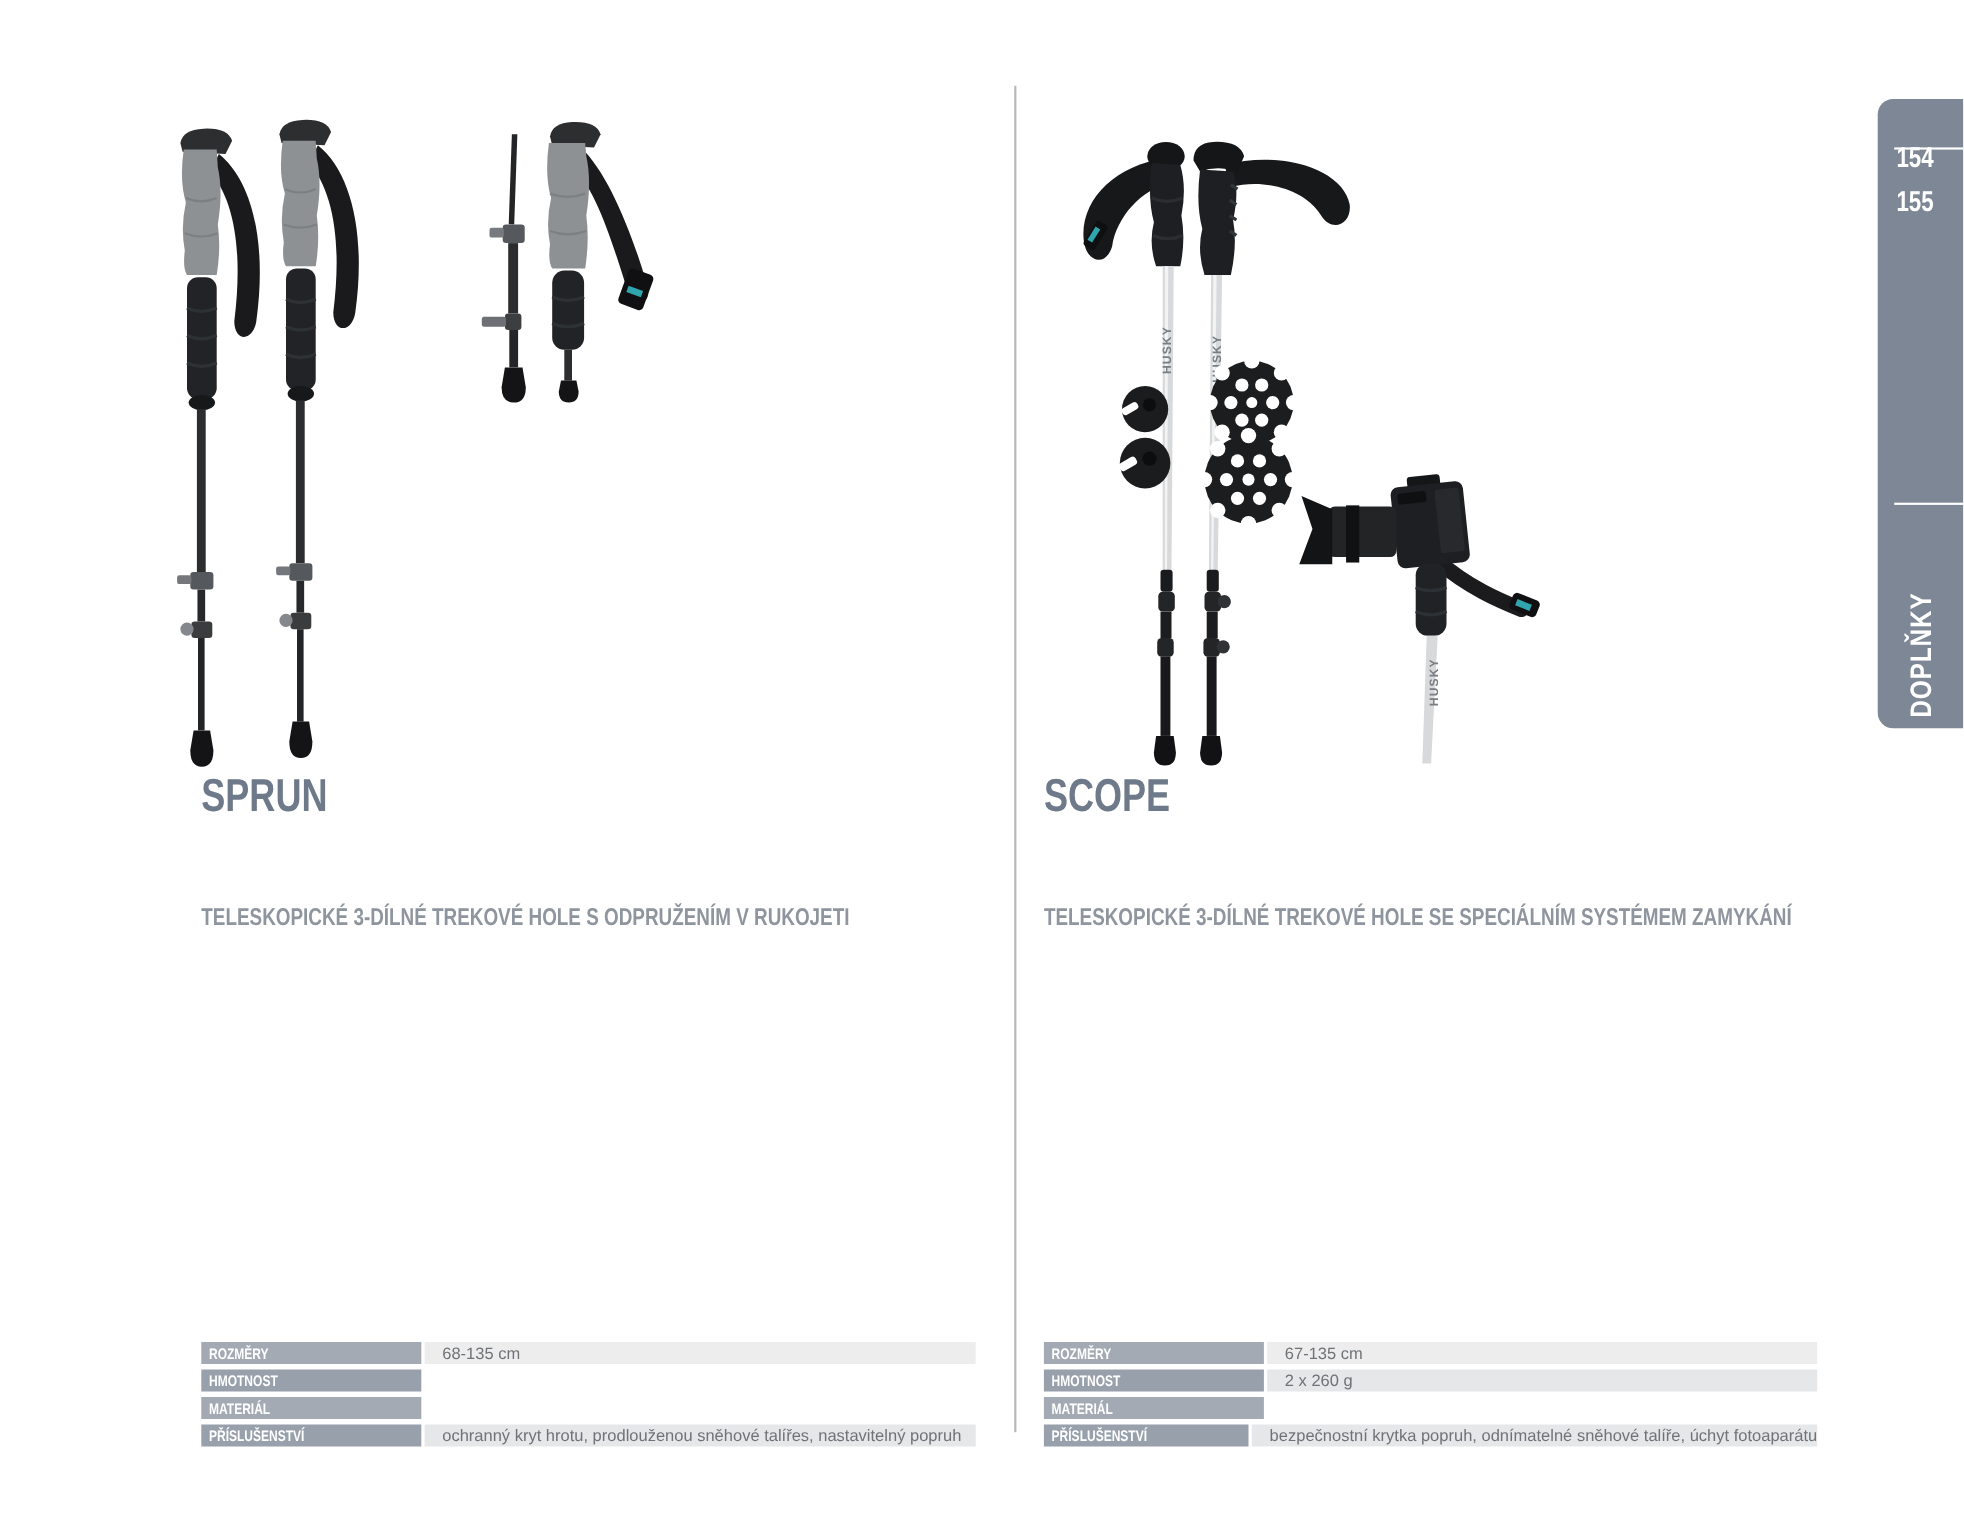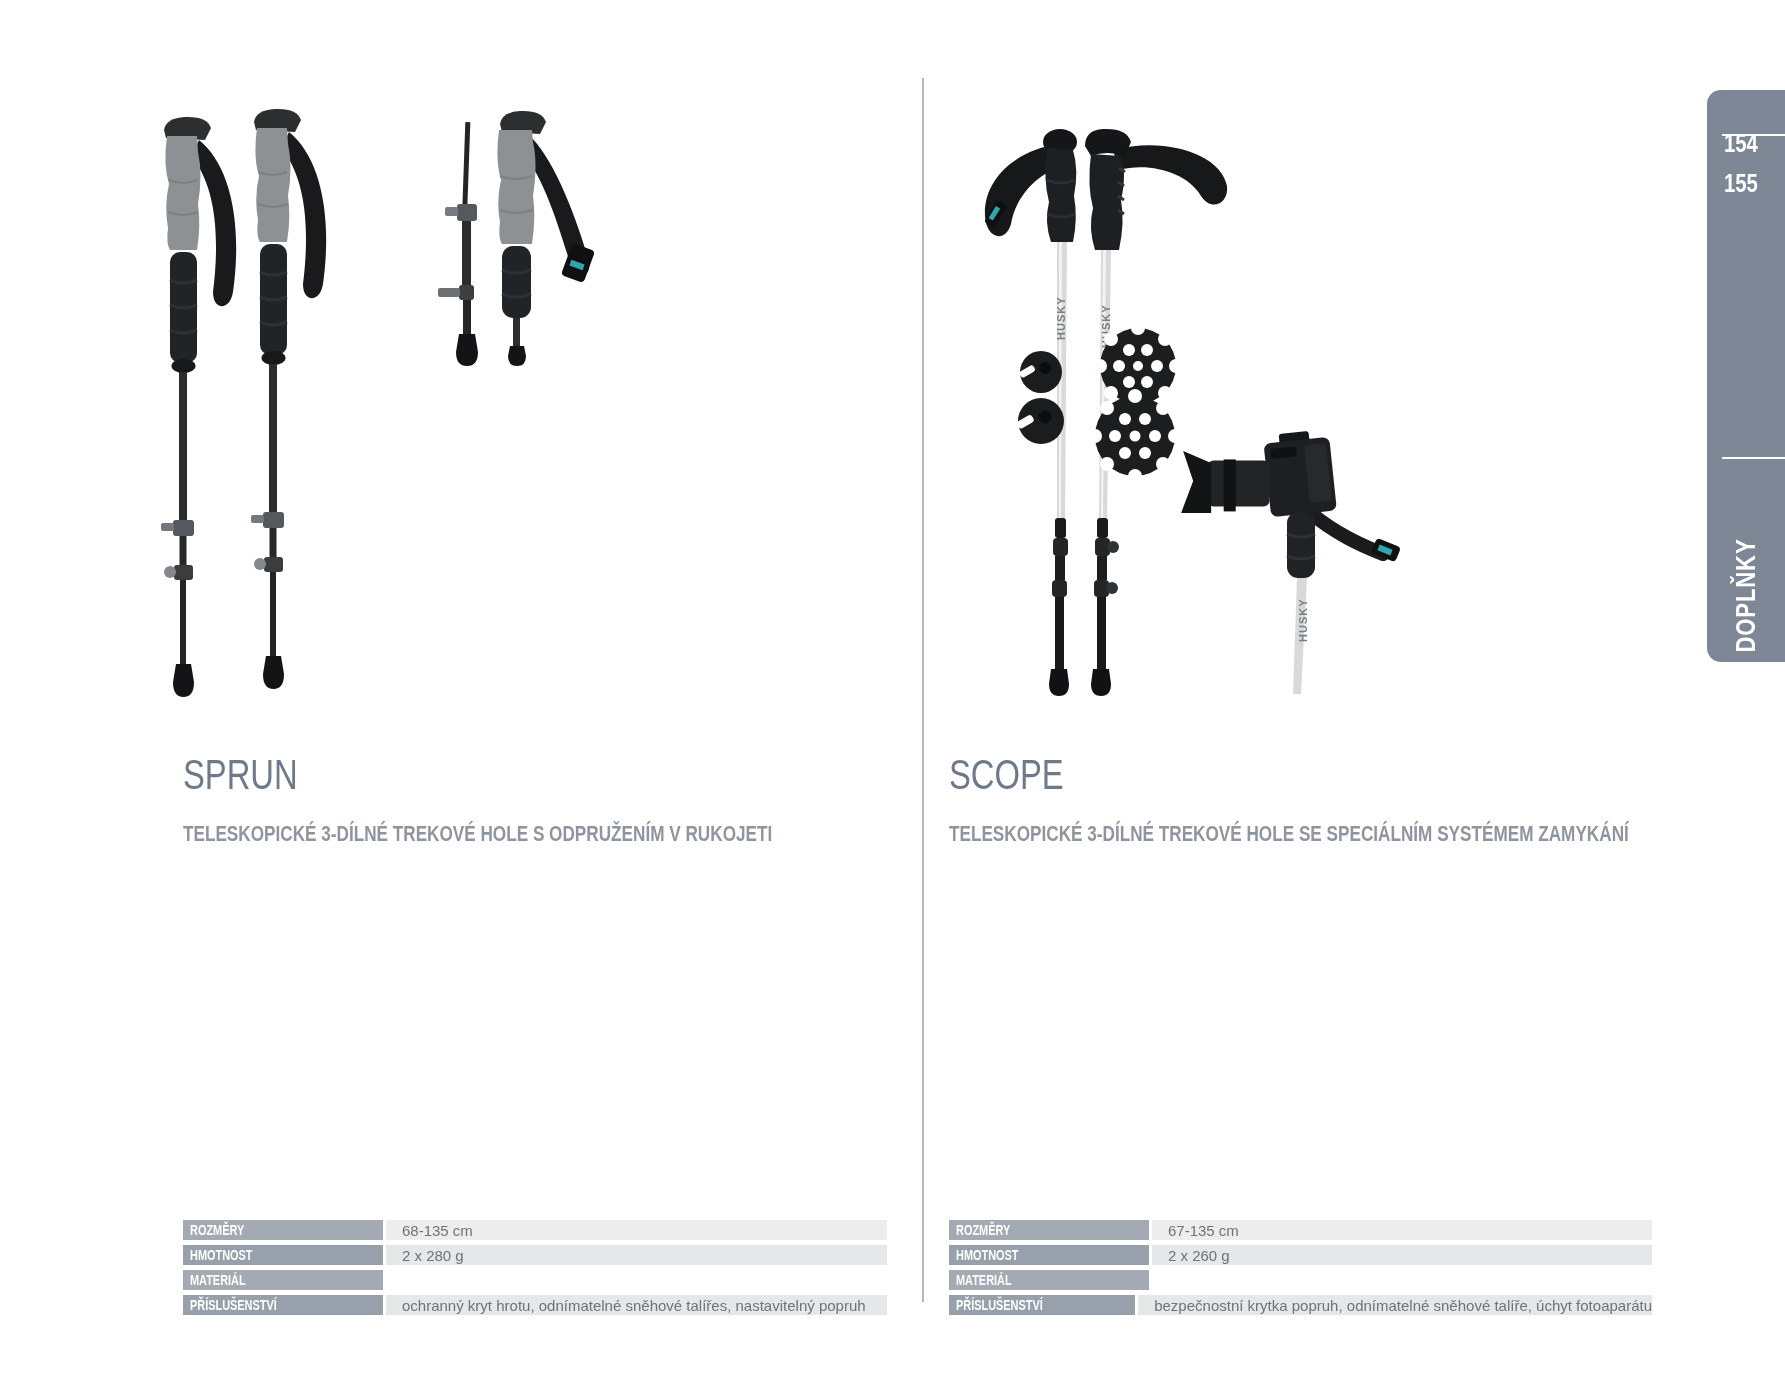--- a/index.html
+++ b/index.html
@@ -14,21 +14,21 @@
   .side-tab{position:absolute;left:1707px;top:90px;width:78px;height:572px;
             background:#7d8795;border-radius:14px 0 0 14px;}
   .page-num{position:absolute;left:17px;color:#ffffff;font-weight:bold;font-size:26px;line-height:30px;margin-top:28px;}
   .tab-rule{position:absolute;left:15px;right:0;height:2px;background:#ffffff;}
   .tab-label-wrap{position:absolute;left:0;top:420px;width:78px;height:170px;
                   display:flex;align-items:center;justify-content:center;overflow:visible;}
   .tab-label{color:#ffffff;font-weight:bold;font-size:27px;letter-spacing:1px;white-space:nowrap;
              transform:rotate(-90deg) scaleX(0.82);}
 
   
-  .product-title{position:absolute;top:752px;color:#6e7a8a;font-weight:normal;font-size:42px;line-height:46px;}
+  .product-title{position:absolute;top:700px;color:#6e7a8a;font-weight:bold;font-size:42px;line-height:46px;}
   .product-sub{position:absolute;top:822px;color:#8f959e;font-weight:bold;font-size:22px;line-height:24px;}
 
   
   .spec-table{position:absolute;top:1220px;}
   .spec-row{display:flex;height:20px;margin-bottom:5px;}
   .spec-label{width:193px;margin-right:3px;color:#ffffff;font-size:14px;font-weight:bold;
               padding-left:7px;display:flex;align-items:center;}
   .spec-value{flex:1;color:#6f7377;font-size:15px;padding-left:16px;display:flex;align-items:center;
               white-space:nowrap;}
   .spec-row:nth-child(odd) .spec-label{background:#a3aab4;}
@@ -117,32 +117,31 @@
     <div class="spec-row">
       <div class="spec-label">
           <span class="cond">ROZMĚRY</span>
         </div>
       <div class="spec-value">68-135 cm</div>
     </div>
     <div class="spec-row">
       <div class="spec-label">
           <span class="cond">HMOTNOST</span>
         </div>
-      <div class="spec-value">2 x 280 g</div>
     </div>
     <div class="spec-row">
       <div class="spec-label">
           <span class="cond">MATERIÁL</span>
         </div>
     </div>
     <div class="spec-row">
       <div class="spec-label">
           <span class="cond">PŘÍSLUŠENSTVÍ</span>
         </div>
-      <div class="spec-value">ochranný kryt hrotu, odnímatelné sněhové talířes, nastavitelný popruh</div>
+      <div class="spec-value">ochranný kryt hrotu, prodlouženou sněhové talířes, nastavitelný popruh</div>
     </div>
   </div>
 
   <svg class="product-image" style="left:935px;top:110px;" width="530" height="600" viewBox="0 0 530 600">
 
     <path d="M 124,34 C 80,40 48,70 50,106 C 51,128 70,134 76,114
              C 80,88 102,62 130,56 Z" fill="#17181a"></path>
     <rect x="48" y="98" width="26" height="12" rx="3" fill="#0e0f10" transform="rotate(-58 61 104)"></rect>
     <rect x="52" y="101" width="14" height="5" fill="#2fa6ad" transform="rotate(-58 59 103)"></rect>
 

